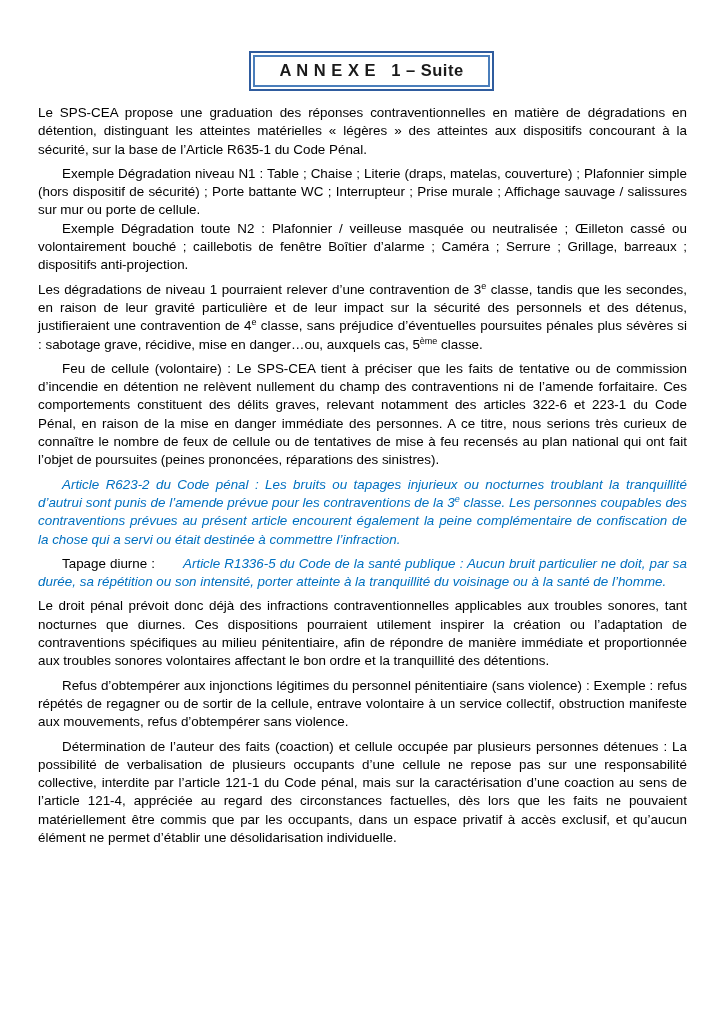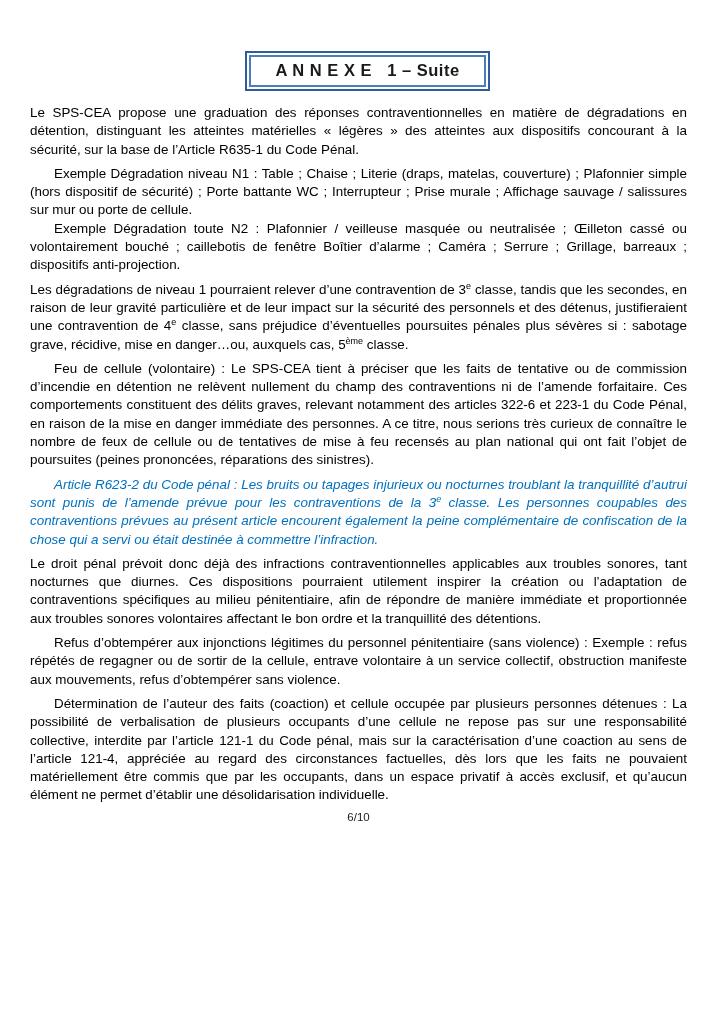--- a/index.html
+++ b/index.html
@@ -11,21 +11,21 @@
     width: 724px;
     height: 1024px;
     overflow: hidden;
     font-family: "Liberation Sans", sans-serif;
     color: #000000;
   }
   .page {
     box-sizing: border-box;
     width: 724px;
     height: 1024px;
-    padding: 51px 37px 0 30px;
+    padding: 51px 37px 0 38px;
     background: #ffffff;
     position: relative;
   }
   .title-row {
     display: flex;
     justify-content: center;
     margin-bottom: 13px;
   }
   .title-outer {
     border: 2px solid var(--box-border, #2F5C9E);
@@ -84,20 +84,20 @@
     </div>
   </div>
 
   <div class="doc-body">
       <p class="para"><span>Le SPS-CEA propose une graduation des réponses contraventionnelles en matière de dégradations en détention, distinguant les atteintes matérielles « légères » des atteintes aux dispositifs concourant à la sécurité, sur la base de l’Article R635-1 du Code Pénal.</span></p>
       <p class="para tight"><span class="b">Exemple Dégradation niveau N1 : </span><span>Table ; Chaise ; Literie (draps, matelas, couverture) ; Plafonnier simple (hors dispositif de sécurité) ; Porte battante WC ; Interrupteur ; Prise murale ; Affichage sauvage / salissures sur mur ou porte de cellule.</span></p>
       <p class="para"><span class="b">Exemple Dégradation toute N2 : </span><span>Plafonnier / veilleuse masquée ou neutralisée ; Œilleton cassé ou volontairement bouché ; caillebotis de fenêtre Boîtier d’alarme ; Caméra ; Serrure ; Grillage, barreaux ; dispositifs anti-projection.</span></p>
       <p class="para"><span>Les dégradations de niveau 1 pourraient relever d’une contravention de 3</span><sup>e</sup><span> classe, tandis que les secondes, en raison de leur gravité particulière et de leur impact sur la sécurité des personnels et des détenus, justifieraient une contravention de 4</span><sup>e</sup><span> classe, sans préjudice d’éventuelles poursuites pénales plus sévères si : sabotage grave, récidive, mise en danger…ou, auxquels cas, 5</span><sup>ème</sup><span> classe.</span></p>
       <p class="para"><span class="b">Feu de cellule</span><span> (volontaire) : Le SPS-CEA tient à préciser que les faits de tentative ou de commission d’incendie en détention ne relèvent nullement du champ des contraventions ni de l’amende forfaitaire. Ces comportements constituent des délits graves, relevant notamment des articles 322-6 et 223-1 du Code Pénal, en raison de la mise en danger immédiate des personnes. A ce titre, nous serions très curieux de connaître le nombre de feux de cellule ou de tentatives de mise à feu recensés au plan national qui ont fait l’objet de poursuites (peines prononcées, réparations des sinistres).</span></p>
       <p class="para"><span class="b i" style="color: rgb(0, 112, 192);">Article R623-2 du Code pénal</span><span class="i" style="color: rgb(0, 112, 192);"> : Les bruits ou tapages injurieux ou nocturnes troublant la tranquillité d’autrui sont punis de l’amende prévue pour les contraventions de la 3</span><sup class="i" style="color: rgb(0, 112, 192);">e</sup><span class="i" style="color: rgb(0, 112, 192);"> classe. Les personnes coupables des contraventions prévues au présent article encourent également la peine complémentaire de confiscation de la chose qui a servi ou était destinée à commettre l’infraction.</span></p>
+      <p class="para"><span class="b">Tapage diurne :  </span><span class="b i" style="color: rgb(0, 112, 192);">Article R1336-5 du Code de la santé publique</span><span class="i" style="color: rgb(0, 112, 192);"> : Aucun bruit particulier ne doit, par sa durée, sa répétition ou son intensité, porter atteinte à la tranquillité du voisinage ou à la santé de l’homme.</span></p>
       <p class="para"><span>Le droit pénal prévoit donc déjà des infractions contraventionnelles applicables aux troubles sonores, tant nocturnes que diurnes. Ces dispositions pourraient utilement inspirer la création ou l’adaptation de contraventions spécifiques au milieu pénitentiaire, afin de répondre de manière immédiate et proportionnée aux troubles sonores volontaires affectant le bon ordre et la tranquillité des détentions.</span></p>
       <p class="para"><span class="b">Refus d’obtempérer aux injonctions légitimes du personnel pénitentiaire</span><span> (sans violence) : Exemple : refus répétés de regagner ou de sortir de la cellule, entrave volontaire à un service collectif, obstruction manifeste aux mouvements, refus d’obtempérer sans violence.</span></p>
       <p class="para"><span class="b">Détermination de l’auteur des faits (coaction) et cellule occupée par plusieurs personnes détenues : </span><span>La possibilité de verbalisation de plusieurs occupants d’une cellule ne repose pas sur une responsabilité collective, interdite par l’article 121-1 du Code pénal, mais sur </span><span class="u">la caractérisation d’une coaction</span><span> au sens de l’article 121-4, appréciée au regard des circonstances factuelles, dès lors que les faits ne pouvaient matériellement être commis que par les occupants, dans un espace privatif à accès exclusif, et qu’aucun élément ne permet d’établir une désolidarisation individuelle.</span></p>
     </div>
 
-  <div class="footer">6/10</div>
 
 </div>
 
 </body></html>

